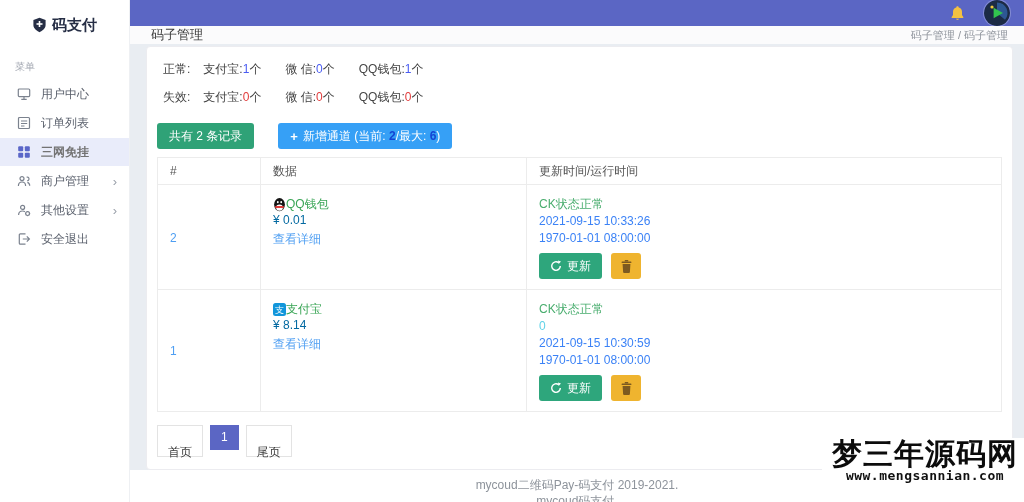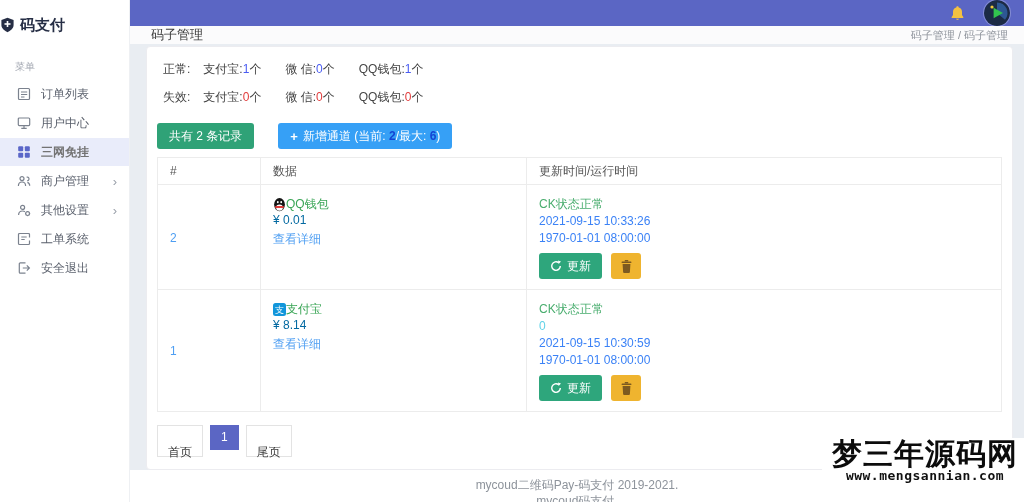--- a/index.html
+++ b/index.html
@@ -2,21 +2,21 @@
 <html><head>
 <meta charset="utf-8">
 <style>
   * { margin:0; padding:0; box-sizing:border-box; }
   html,body { width:1024px; height:502px; overflow:hidden; }
   body { font-family:"Liberation Sans","DejaVu Sans",sans-serif; font-size:12px; color:#333; background:#e9edf2; }
   .app { position:relative; width:1024px; height:502px; display:flex; background:#e9edf2; }
 
   
   .sidebar { width:130px; height:502px; background:#fff; border-right:1px solid #eef0f3; flex:0 0 130px; z-index:3; }
-  .logo { height:50px; display:flex; align-items:center; gap:5px; font-size:15px; font-weight:bold; color:#262e45; }
+  .logo { height:50px; display:flex; align-items:center; justify-content:center; gap:5px; font-size:15px; font-weight:bold; color:#262e45; }
   .menu-label { font-size:10px; color:#a2a7b1; padding:10px 0 6px 15px; }
   .nav-item { height:28px; display:flex; align-items:center; gap:10px; padding-left:17px; color:#595f6b; cursor:pointer; position:relative; margin-bottom:1px; }
   .nav-item .nicon { width:14px; height:14px; flex:0 0 14px; color:#7b828e; display:flex; align-items:center; }
   .nav-item.active { background:#e9ecfa; color:#737373;font-weight:bold; }
   .nav-item.active .nicon { color:#5a66c8; }
   .nav-chevron { position:absolute; right:12px; color:#9aa0aa; font-size:13px; line-height:1; }
 
   
   .main { flex:1; display:flex; flex-direction:column; min-width:0; }
   .topbar { height:40px; background:#5b66c4; display:flex; align-items:center; justify-content:flex-end; gap:18px; padding-right:14px; box-shadow:0 1px 3px rgba(0,0,0,.15); }
@@ -92,35 +92,35 @@
             <rect x="4.5" y="6.2" width="6" height="1.6" fill="#fff"></rect>
           </svg>
       </span>
       <span>码支付</span>
     </div>
     <div class="menu-label">菜单</div>
 
     <div class="nav-item">
       <span class="nicon">
         <svg width="14" height="14" viewBox="0 0 14 14" fill="none" stroke="currentColor" stroke-width="1.2">
+            <rect x="1.3" y="2" width="11.4" height="7.6" rx="1"></rect>
+            <path d="M7 9.6 v2.6 M4.3 12.4 h5.4"></path>
+          </svg>
+      </span>
+      <span>用户中心</span>
+    </div>
+
+    <div class="nav-item">
+      <span class="nicon">
+        <svg width="14" height="14" viewBox="0 0 14 14" fill="none" stroke="currentColor" stroke-width="1.2">
             <rect x="1.5" y="1.5" width="11" height="11" rx="1"></rect>
             <path d="M4 5 h6.2 M4 7.5 h6.2 M4 10 h3.5"></path>
           </svg>
       </span>
       <span>订单列表</span>
-    </div>
-
-    <div class="nav-item">
-      <span class="nicon">
-        <svg width="14" height="14" viewBox="0 0 14 14" fill="none" stroke="currentColor" stroke-width="1.2">
-            <rect x="1.3" y="2" width="11.4" height="7.6" rx="1"></rect>
-            <path d="M7 9.6 v2.6 M4.3 12.4 h5.4"></path>
-          </svg>
-      </span>
-      <span>用户中心</span>
     </div>
 
     <div class="nav-item active">
       <span class="nicon">
         <svg width="14" height="14" viewBox="0 0 14 14" fill="currentColor">
             <rect x="1.2" y="1.2" width="5" height="5" rx="1"></rect>
             <rect x="7.8" y="1.2" width="5" height="5" rx="1"></rect>
             <rect x="1.2" y="7.8" width="5" height="5" rx="1"></rect>
             <rect x="7.8" y="7.8" width="5" height="5" rx="1"></rect>
           </svg>
@@ -146,29 +146,20 @@
             <circle cx="5.6" cy="4.4" r="2"></circle>
             <path d="M1.6 12 c0-2.7 1.8-4 4-4 .9 0 1.7.2 2.3.7"></path>
             <circle cx="10.6" cy="10.6" r="1.9"></circle>
             <path d="M10.6 8 v1 M10.6 12.2 v1 M8 10.6 h1 M12.2 10.6 h1" stroke-width="1"></path>
           </svg>
       </span>
       <span>其他设置</span>
       <span class="nav-chevron">›</span>
     </div>
 
-    <div class="nav-item">
-      <span class="nicon">
-        <svg width="14" height="14" viewBox="0 0 14 14" fill="none" stroke="currentColor" stroke-width="1.2">
-            <path d="M12.5 5.5 V2.5 a1 1 0 0 0 -1-1 H2.5 a1 1 0 0 0 -1 1 v9 a1 1 0 0 0 1 1 h9 a1 1 0 0 0 1-1 V8.5"></path>
-            <path d="M4.3 5 h5.4 M4.3 7.5 h3.4"></path>
-          </svg>
-      </span>
-      <span>工单系统</span>
-    </div>
 
     <div class="nav-item">
       <span class="nicon">
         <svg width="14" height="14" viewBox="0 0 14 14" fill="none" stroke="currentColor" stroke-width="1.2">
             <path d="M8.5 1.8 H3.3 a1 1 0 0 0 -1 1 v8.4 a1 1 0 0 0 1 1 h5.2"></path>
             <path d="M9.8 4.4 L12.4 7 L9.8 9.6 M5.8 7 h6.4"></path>
           </svg>
       </span>
       <span>安全退出</span>
     </div>

